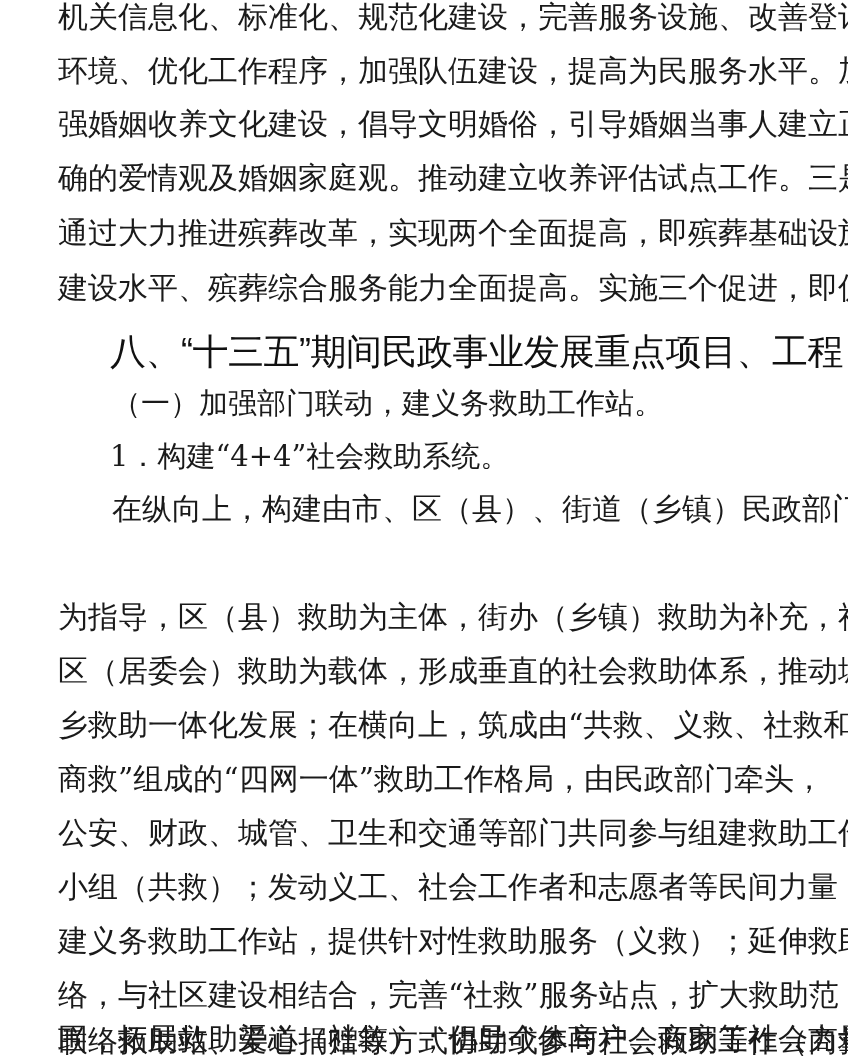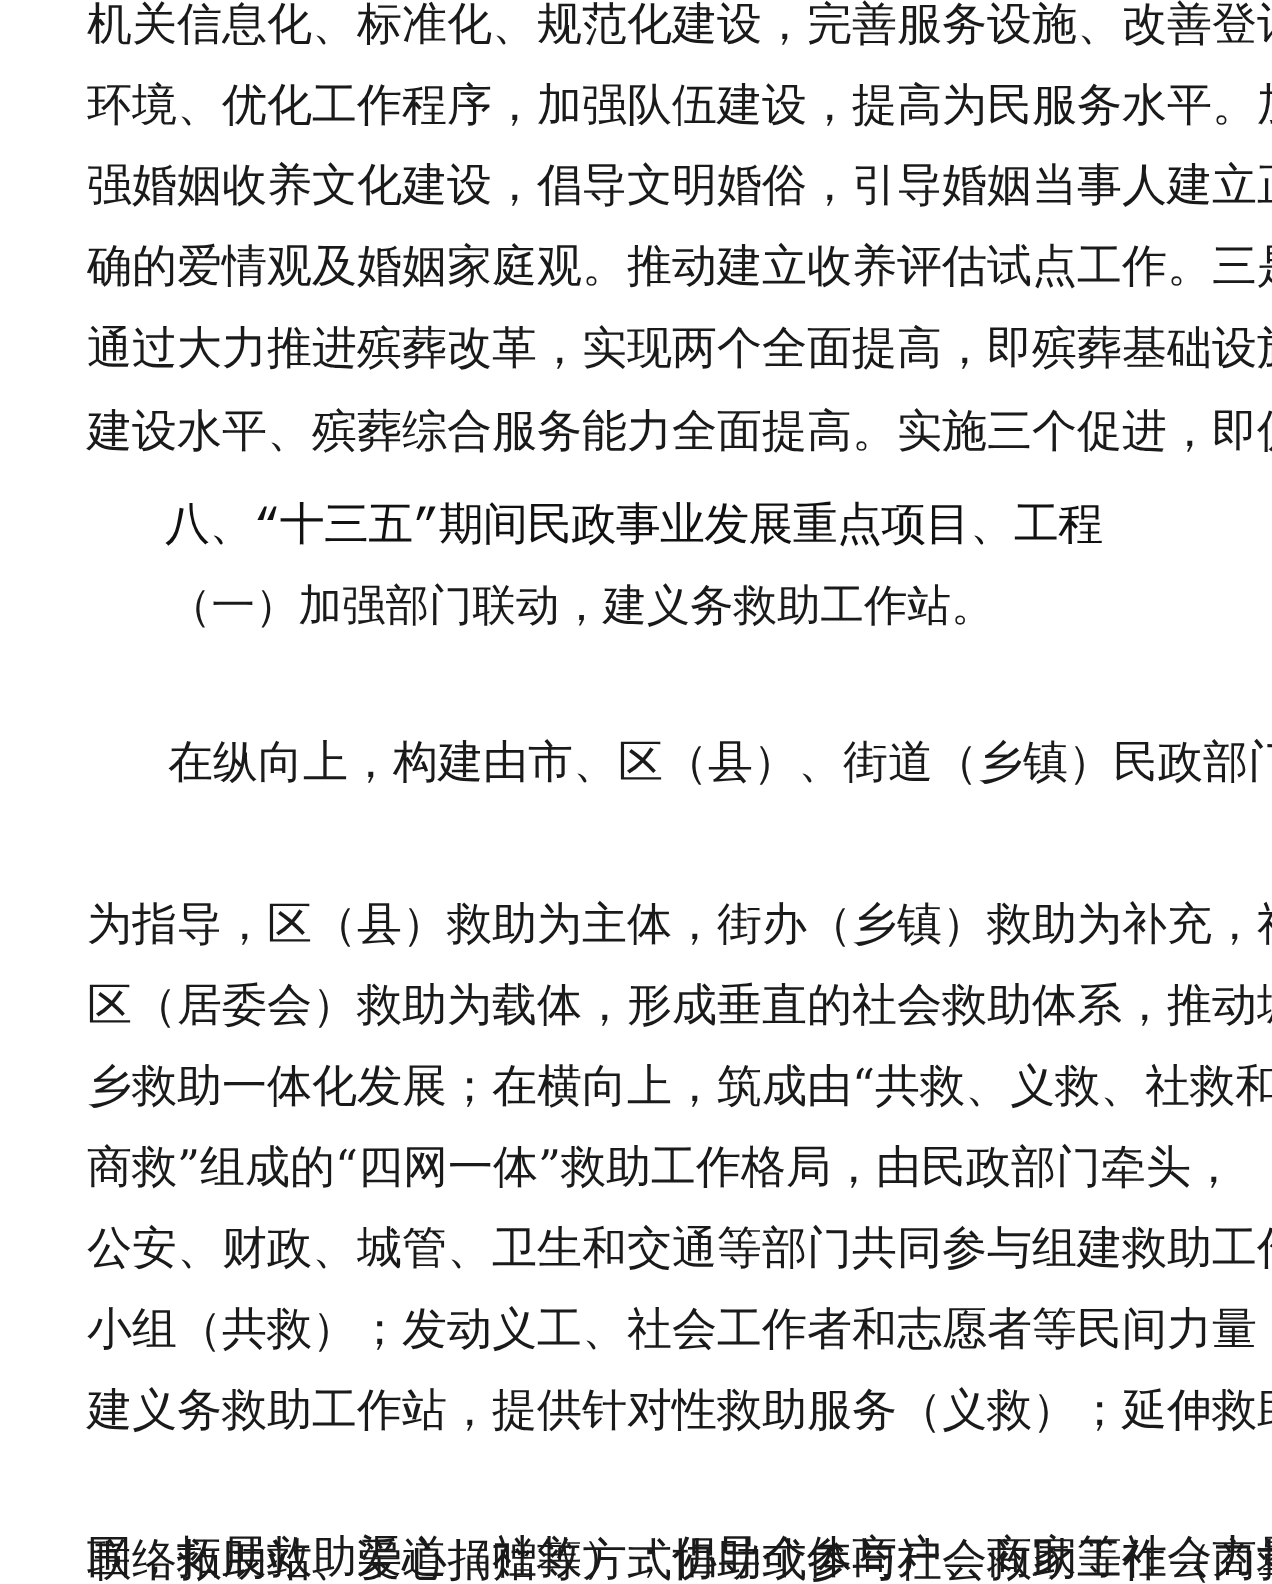--- a/index.html
+++ b/index.html
@@ -4,41 +4,43 @@
 <style>
   html, body { margin: 0; padding: 0; background: #ffffff; }
   body { width: 848px; height: 1056px; overflow: hidden; position: relative;
          font-family: "DejaVu Serif", "Liberation Serif", serif; color: #1a1a1a; }
   .page { position: absolute; left: 0; top: 0; width: 848px; height: 1056px; }
   .line { position: absolute; left: 58px; width: 734px; height: 40px; line-height: 40px;
           font-size: 30px; white-space: nowrap; letter-spacing: 0px; text-align: justify;
           text-align-last: justify; }
   .line.short { text-align-last: left; }
   .heading { position: absolute; left: 110px; height: 40px; line-height: 40px;
-             font-family: Liberation Mono, monospace;
-             font-size: 30px; white-space: nowrap; color: #111; letter-spacing: -0.5px; }
+             font-family: Liberation Sans, sans-serif;
+             font-size: 36px; white-space: nowrap; color: #111; letter-spacing: -0.5px; }
   .sub { position: absolute; left: 110px; height: 40px; line-height: 40px; font-size: 29px; white-space: nowrap; }
 </style>
 </head>
 <body>
 
 <div class="page">
   <div class="line" style="top:-3px">机关信息化、标准化、规范化建设，完善服务设施、改善登记</div>
   <div class="line" style="top:51px">环境、优化工作程序，加强队伍建设，提高为民服务水平。加</div>
   <div class="line" style="top:104px">强婚姻收养文化建设，倡导文明婚俗，引导婚姻当事人建立正</div>
   <div class="line" style="top:158px">确的爱情观及婚姻家庭观。推动建立收养评估试点工作。三是</div>
   <div class="line" style="top:213px">通过大力推进殡葬改革，实现两个全面提高，即殡葬基础设施</div>
   <div class="line" style="top:268px">建设水平、殡葬综合服务能力全面提高。实施三个促进，即促</div>
 
   <div class="heading" style="top:332px">八、“十三五”期间民政事业发展重点项目、工程</div>
   <div class="sub" style="top:383px; left:112px">（一）加强部门联动，建义务救助工作站。</div>
+  <div class="sub" style="top:436px">1．构建“4+4”社会救助系统。</div>
 
   <div class="line" style="top:489px; left:112px; width:680px">在纵向上，构建由市、区（县）、街道（乡镇）民政部门和</div>
   <div class="line" style="top:597px">为指导，区（县）救助为主体，街办（乡镇）救助为补充，社</div>
   <div class="line" style="top:651px">区（居委会）救助为载体，形成垂直的社会救助体系，推动城</div>
   <div class="line" style="top:705px">乡救助一体化发展；在横向上，筑成由“共救、义救、社救和</div>
   <div class="line" style="top:759px">商救”组成的“四网一体”救助工作格局，由民政部门牵头，</div>
   <div class="line" style="top:813px">公安、财政、城管、卫生和交通等部门共同参与组建救助工作</div>
   <div class="line" style="top:867px">小组（共救）；发动义工、社会工作者和志愿者等民间力量，组</div>
   <div class="line" style="top:921px">建义务救助工作站，提供针对性救助服务（义救）；延伸救助网</div>
+  <div class="line" style="top:975px">络，与社区建设相结合，完善“社救”服务站点，扩大救助范</div>
   <div class="line" style="top:1029px; top:1019px">围，拓展救助渠道（社救）；倡导个体商户、商家等社会力量以</div>
   <div class="line" style="top:1066px; top:1021px">联络救助站、爱心捐赠等方式协助或参与社会救助工作（商救）。</div>
 </div>
 
 </body></html>

